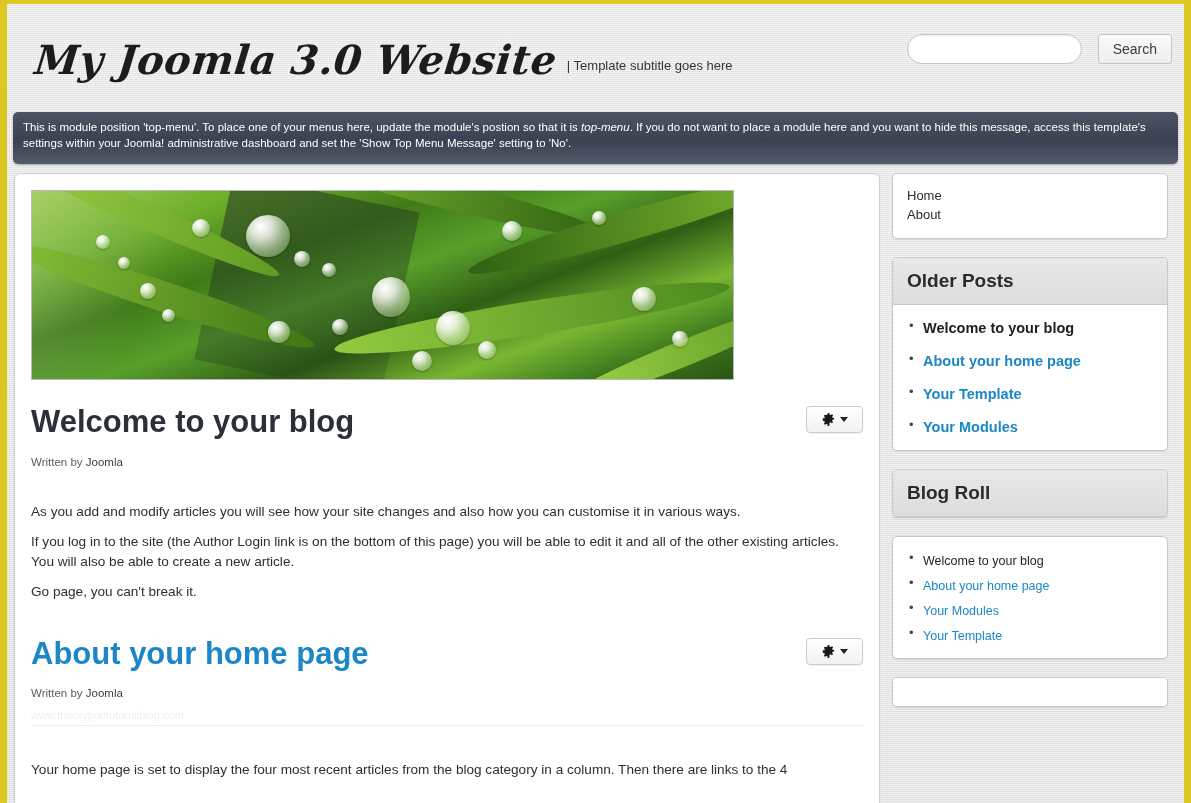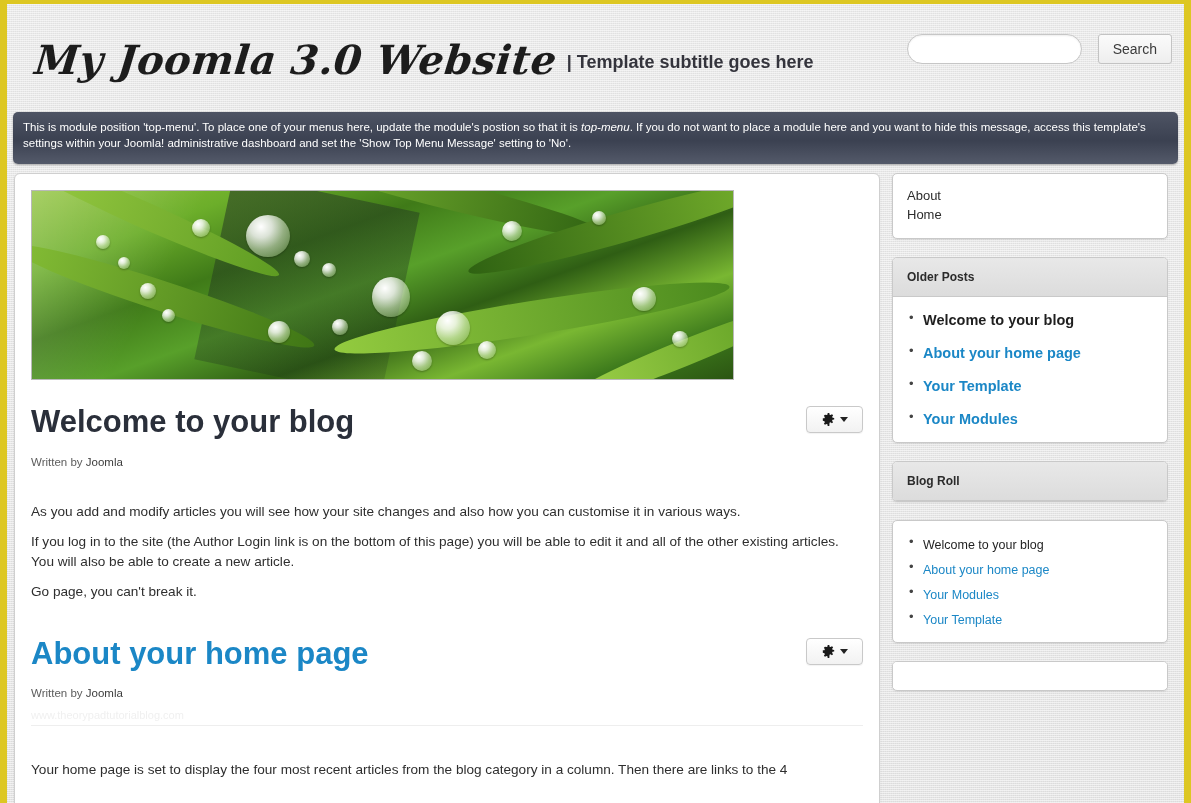--- a/index.html
+++ b/index.html
@@ -47,22 +47,22 @@
     font-style: italic;
     font-weight: bold;
     font-size: 40px;
     line-height: 1;
     color: #1c1c1c;
     letter-spacing: 0.5px;
     transform: skewX(-6deg);
     white-space: nowrap;
   }
   #site-subtitle {
-    font-size: 18px;
-    font-weight: bold;
+    font-size: 13px;
+    font-weight: normal;
     color: #34343c;
     padding-bottom: 7px;
     white-space: nowrap;
   }
 
   #search-area {
     position: absolute;
     right: 12px;
     top: 30px;
     display: flex;
@@ -223,21 +223,21 @@
   
   .module {
     background: #fff;
     border: 1px solid #c9c9c9;
     border-radius: 5px;
     margin-bottom: 18px;
     overflow: hidden;
     box-shadow: 0 1px 2px rgba(0,0,0,.07);
   }
   .module-title {
-    font-size: 12px;
+    font-size: 19px;
     font-weight: bold;
     color: #2b2b2b;
     padding: 12px 14px;
     background: linear-gradient(#e8e8e8, #dcdcdc);
     border-bottom: 1px solid #c9c9c9;
   }
   .module-body { padding: 14px 14px 14px 16px; }
   .module-body.plain { padding: 12px 14px 14px 14px; }
 
   ul.module-list { list-style: none; margin: 0; padding: 0; }
@@ -379,22 +379,22 @@
           <p>Your home page is set to display the four most recent articles from the blog category in a column. Then there are links to the 4</p>
         </div>
       </div>
 
     </div>
 
     <div id="sidebar">
 
       <div class="module">
         <div class="module-body plain">
+          <a class="menu-item">Home</a>
           <a class="menu-item">About</a>
-          <a class="menu-item">Home</a>
         </div>
       </div>
 
       <div class="module">
         <div class="module-title">Older Posts</div>
         <div class="module-body">
           <ul class="module-list large">
             <li><span class="m-current">Welcome to your blog</span></li>
             <li><a class="m-link">About your home page</a></li>
             <li><a class="m-link">Your Template</a></li>

